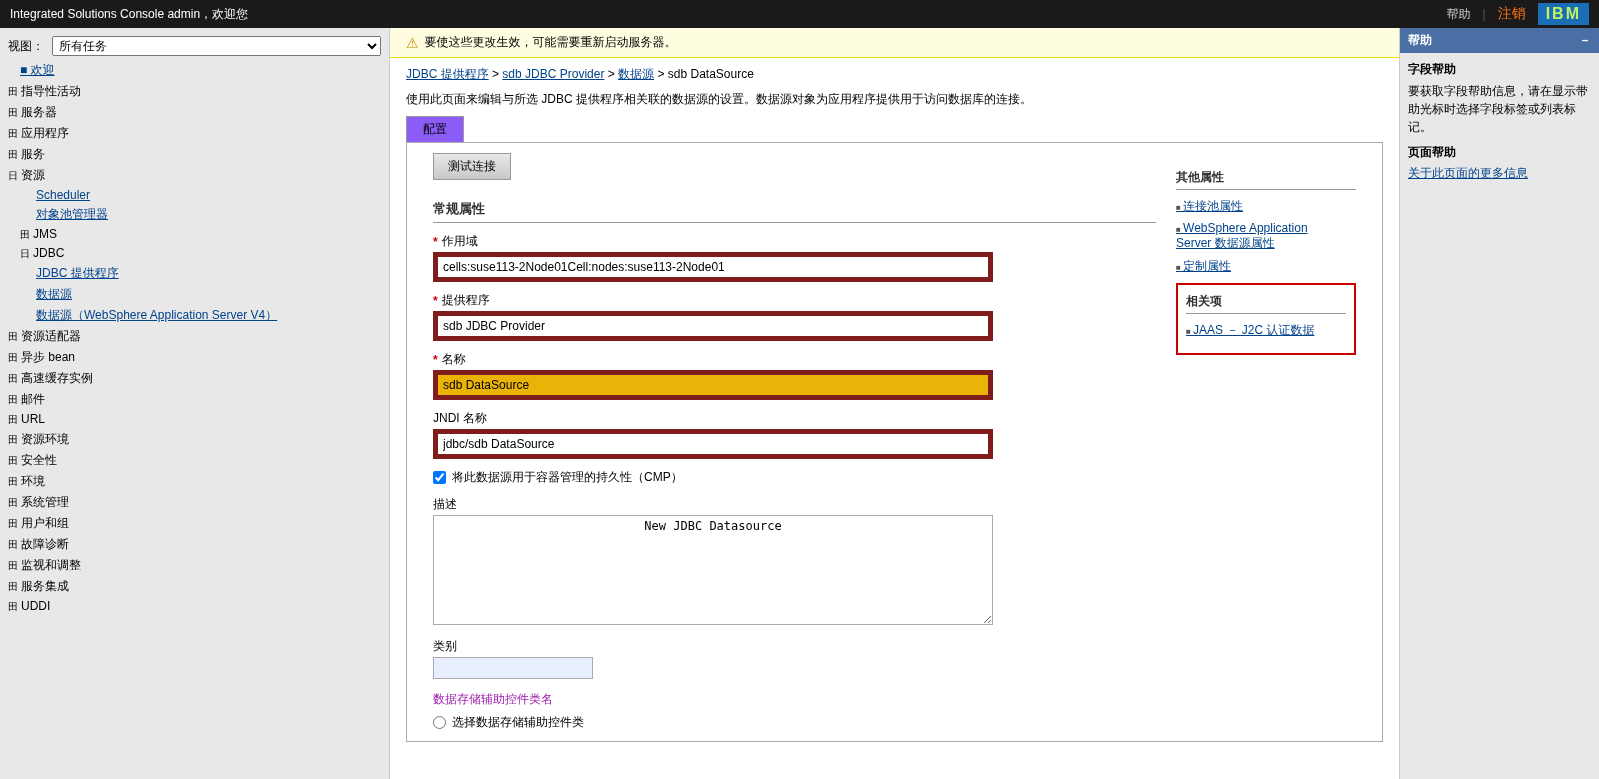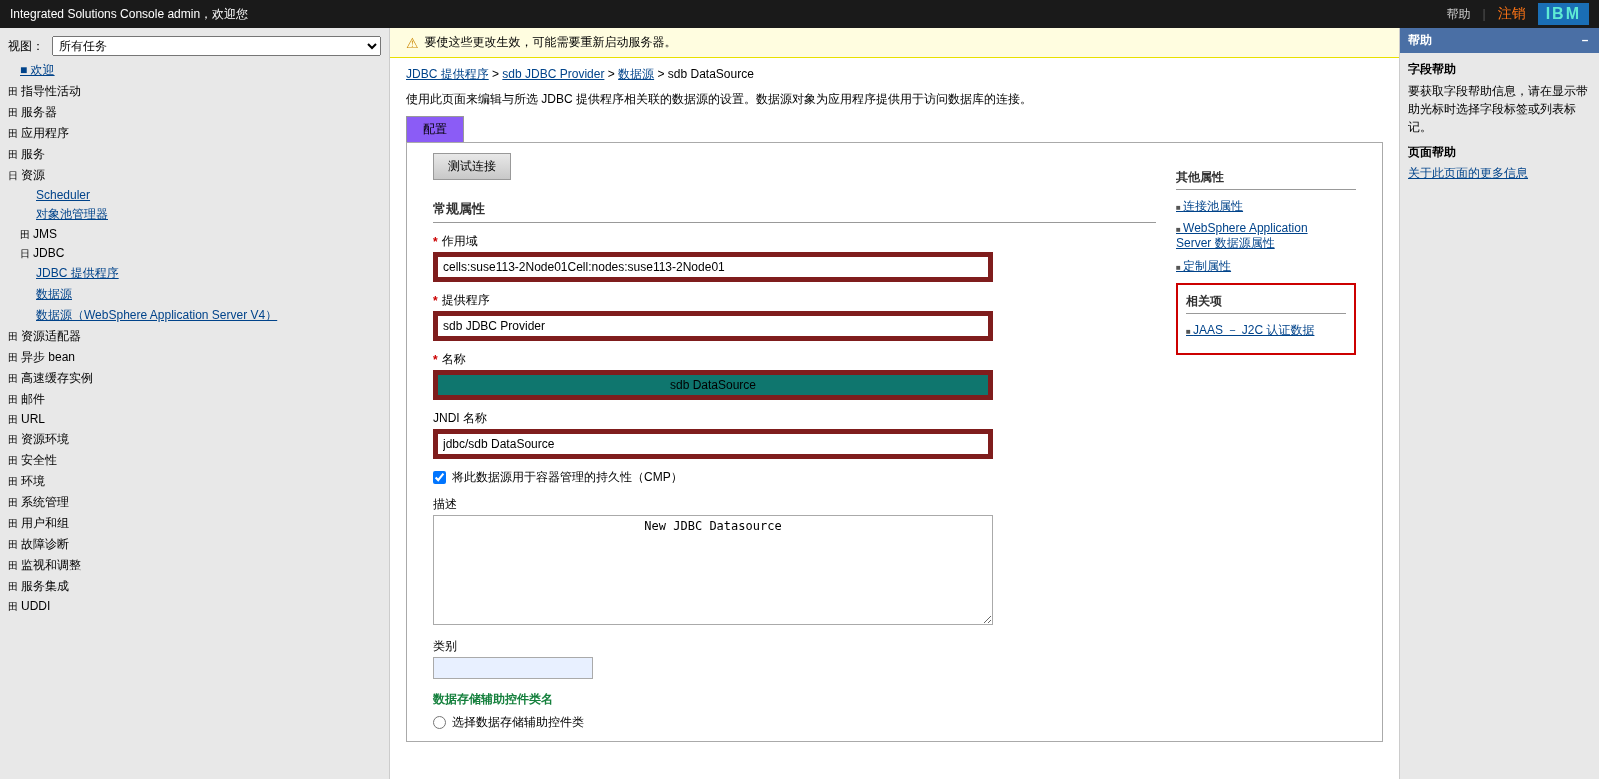--- a/index.html
+++ b/index.html
@@ -117,21 +117,21 @@
       margin-bottom: 2px;
       display: flex; align-items: center; gap: 4px;
     }
     .required-star { color: #cc0000; font-weight: bold; }
     .form-input {
       width: 100%; max-width: 560px;
       padding: 3px 5px;
       border: 5px solid #7f1d1d;
       font-size: 12px;
     }
-    .form-input.highlighted { background: #0f766e; text-align: center; }
+    .form-input.highlighted { background: #eab308; }
     .form-textarea {
       width: 100%; max-width: 560px;
       height: 110px;
       padding: 3px 5px;
       border: 1px solid #aaa;
       font-size: 12px;
       resize: vertical;
       text-align: center;
     }
     .form-input-short {
@@ -199,39 +199,39 @@
       align-items: center;
       margin: -8px -8px 8px -8px;
     }
     .help-section-title { font-size: 12px; font-weight: bold; margin-bottom: 4px; margin-top: 8px; }
     .help-text { font-size: 12px; line-height: 1.5; }
     .help-link { font-size: 12px; color: #00438a; text-decoration: underline; cursor: pointer; }
 
     
     .sub-section-header {
       font-size: 12px;
-      font-weight: bold;
-      color: #15803d;
+      font-weight: normal;
+      color: #a21caf;
       margin-top: 12px;
       margin-bottom: 6px;
     }
     .radio-row { display: flex; align-items: center; gap: 6px; font-size: 12px; }
 
     #content-main { flex: 1; overflow-y: auto; }
   </style>
 </head>
 <body>
 
 <div id="top-bar">
   <span>Integrated Solutions Console  admin，欢迎您</span>
   <div style="display:flex;align-items:center;gap:12px;">
     <a style="color:#ccc;text-decoration:none;font-size:12px;">帮助</a>
     <span style="color:#555;">|</span>
     <a style="color:#f97316;text-decoration:none;font-size:14px;">注销</a>
-    <div style="background:#1a6eb5;color:#5eead4;font-weight:bold;font-size:16px;padding:2px 8px;letter-spacing:2px;">IBM</div>
+    <div style="background:#1a6eb5;color:#bef264;font-weight:bold;font-size:16px;padding:2px 8px;letter-spacing:2px;">IBM</div>
   </div>
 </div>
 
 <div id="main-layout">
 
   <div id="sidebar">
     <div class="sidebar-view-row">
       <span class="sidebar-view-label">视图：</span>
       <select class="sidebar-view-select">
         <option>所有任务</option>

